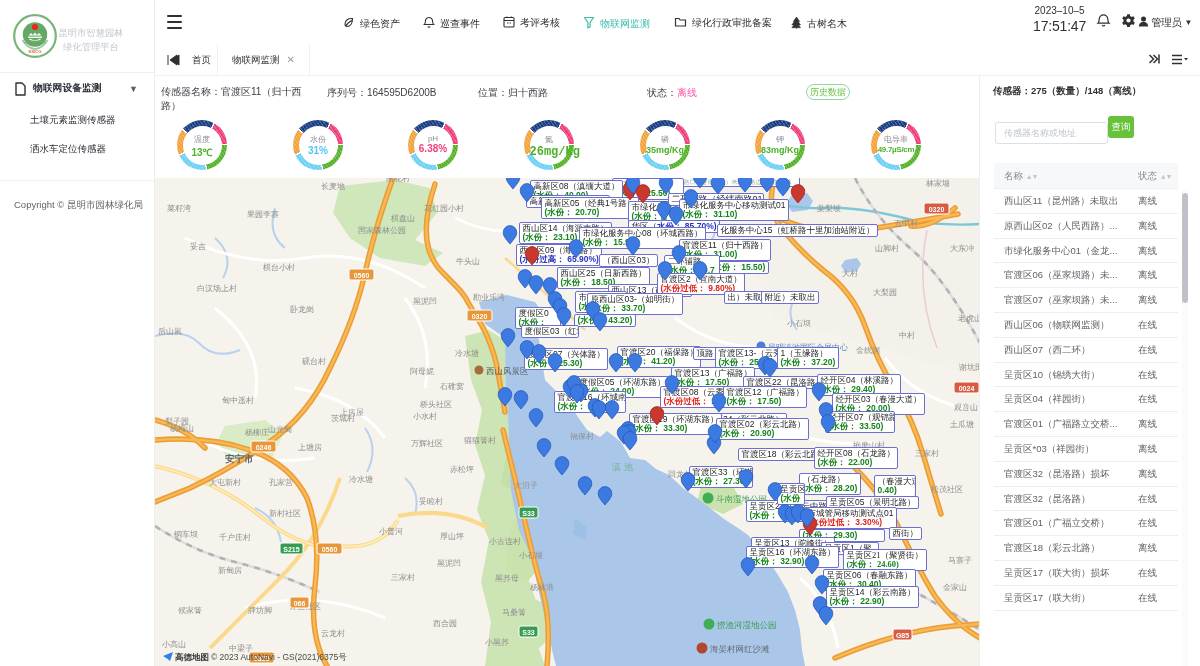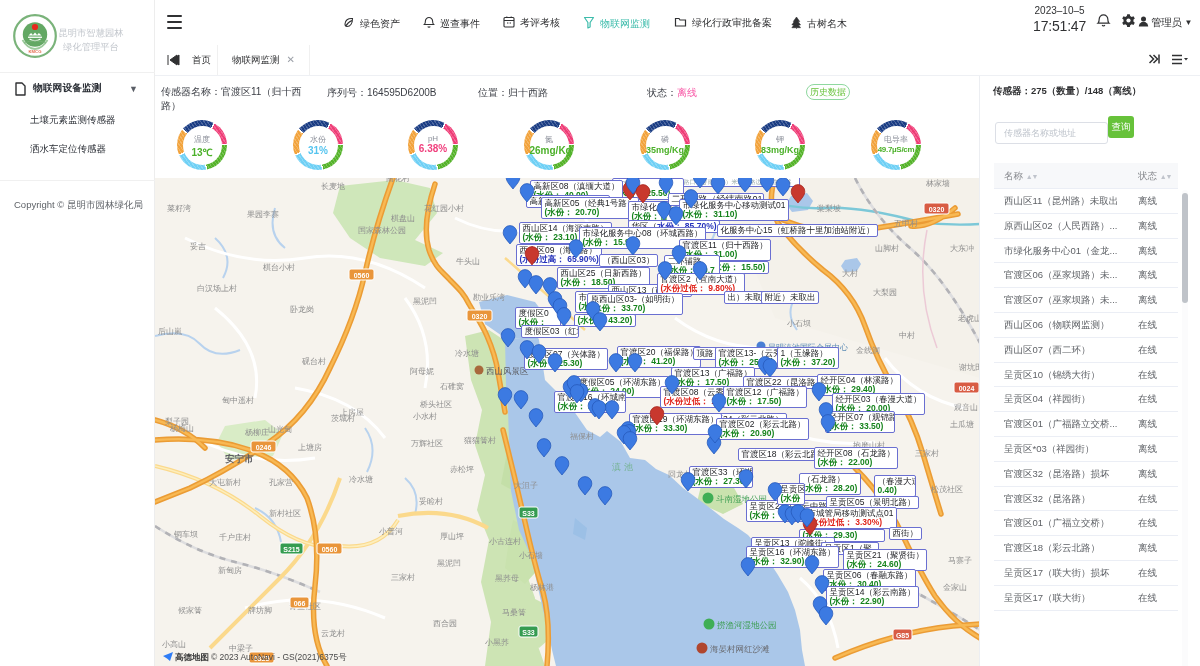--- a/index.html
+++ b/index.html
@@ -156,21 +156,21 @@
     </div>
 <div class="gg" style="left:408px;">
       <div class="inner">
         <div class="nm">pH</div>
         <div class="vl vp">6.38%</div>
       </div>
     </div>
 <div class="gg" style="left:524px;">
       <div class="inner">
         <div class="nm">氮</div>
-        <div class="vl vg" style="font-size:10px;">26mg/Kg</div>
+        <div class="vl vg" style="font-size:12px;font-family:Liberation Mono, monospace;">26mg/Kg</div>
       </div>
     </div>
 <div class="gg" style="left:640px;">
       <div class="inner">
         <div class="nm">磷</div>
         <div class="vl vg" style="font-size:9px;">35mg/Kg</div>
       </div>
     </div>
 <div class="gg" style="left:755px;">
       <div class="inner">
@@ -487,21 +487,21 @@
 <div class="lb" style="left:644px;top:295px;">（石龙路）<br><span class="g">(水份： 28.20)</span></div>
 <div class="lb" style="left:719px;top:297px;width:42px;">（春漫大道）<br><span class="g">0.40)</span></div>
 <div class="lb" style="left:622px;top:305px;width:28px;">呈贡区<br><span class="g">(水份</span></div>
 <div class="lb" style="left:671px;top:318px;">呈贡区05（景明北路）</div>
 <div class="lb" style="left:649px;top:329px;">市城管局移动测试点01<br><span class="r">(水份过低： 3.30%)</span></div>
 <div class="lb" style="left:734px;top:349px;">西街）</div>
 <div class="lb" style="left:644px;top:351px;width:86px;"><span class="g">(水份： 29.30)</span></div>
 <div class="lb" style="left:596px;top:359px;">呈贡区13（驼峰街）</div>
 <div class="lb" style="left:666px;top:364px;width:58px;">呈贡区1（聚</div>
 <div class="lb" style="left:591px;top:368px;">呈贡区16（环湖东路）<br><span class="g">(水份： 32.90)</span></div>
-<div class="lb" style="left:688px;top:371px;">呈贡区21（聚贤街）<br><span class="g">(水份： 24.60)</span></div>
+<div class="lb" style="left:688px;top:371px;font-family:Liberation Serif, serif;">呈贡区21（聚贤街）<br><span class="g">(水份： 24.60)</span></div>
 <div class="lb" style="left:668px;top:391px;">呈贡区06（春融东路）<br><span class="g">(水份： 30.40)</span></div>
 <div class="lb" style="left:671px;top:408px;">呈贡区14（彩云南路）<br><span class="g">(水份： 22.90)</span></div>
 <svg id="pins" width="825" height="488">
  <defs>
           <path id="pn" d="M0 0 C-4.2 -5.2 -6.8 -7.8 -6.8 -11.6 A6.8 6.8 0 1 1 6.8 -11.6 C6.8 -7.8 4.2 -5.2 0 0 Z"></path>
         </defs>
  <g>
   <use href="#pn" class="bp" transform="translate(345,0)"></use>
           <use href="#pn" class="bp" transform="translate(358,11)"></use>
   <use href="#pn" class="bp" transform="translate(372,24)"></use>

